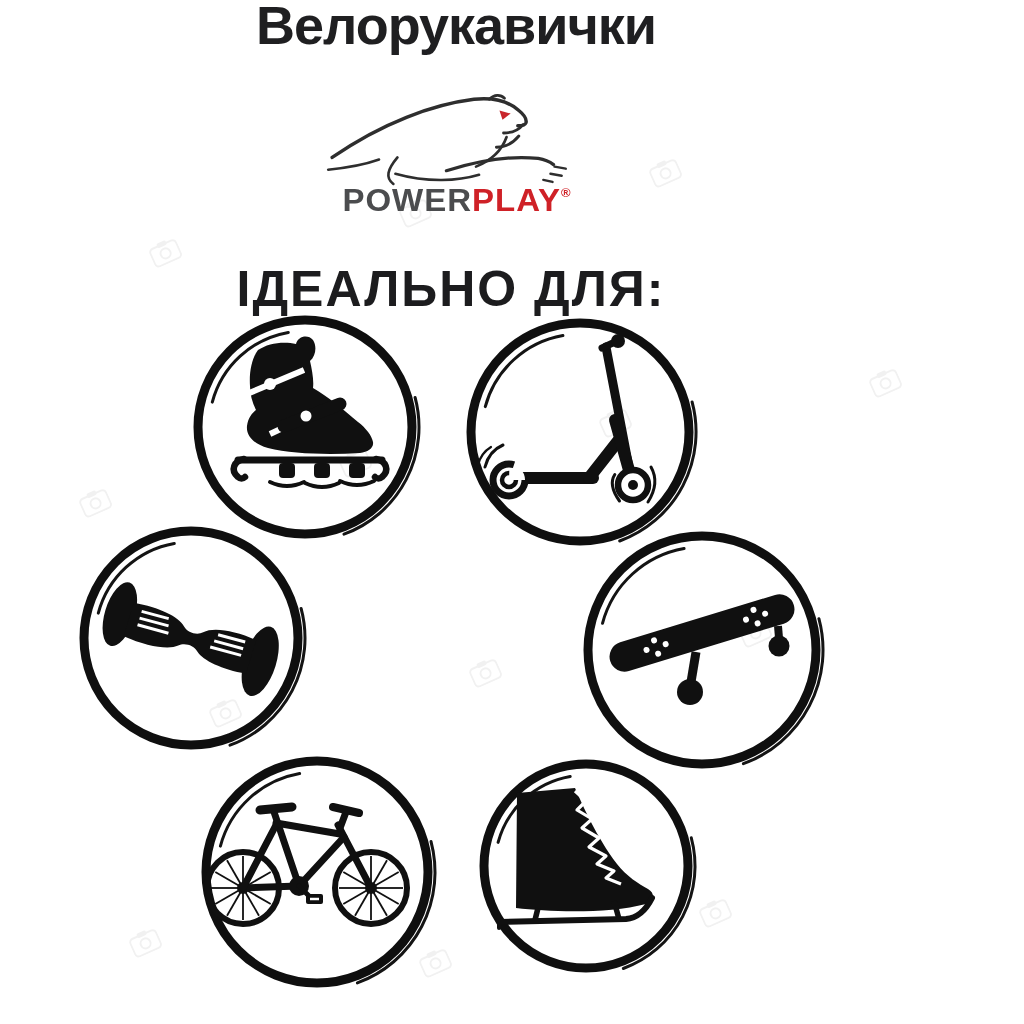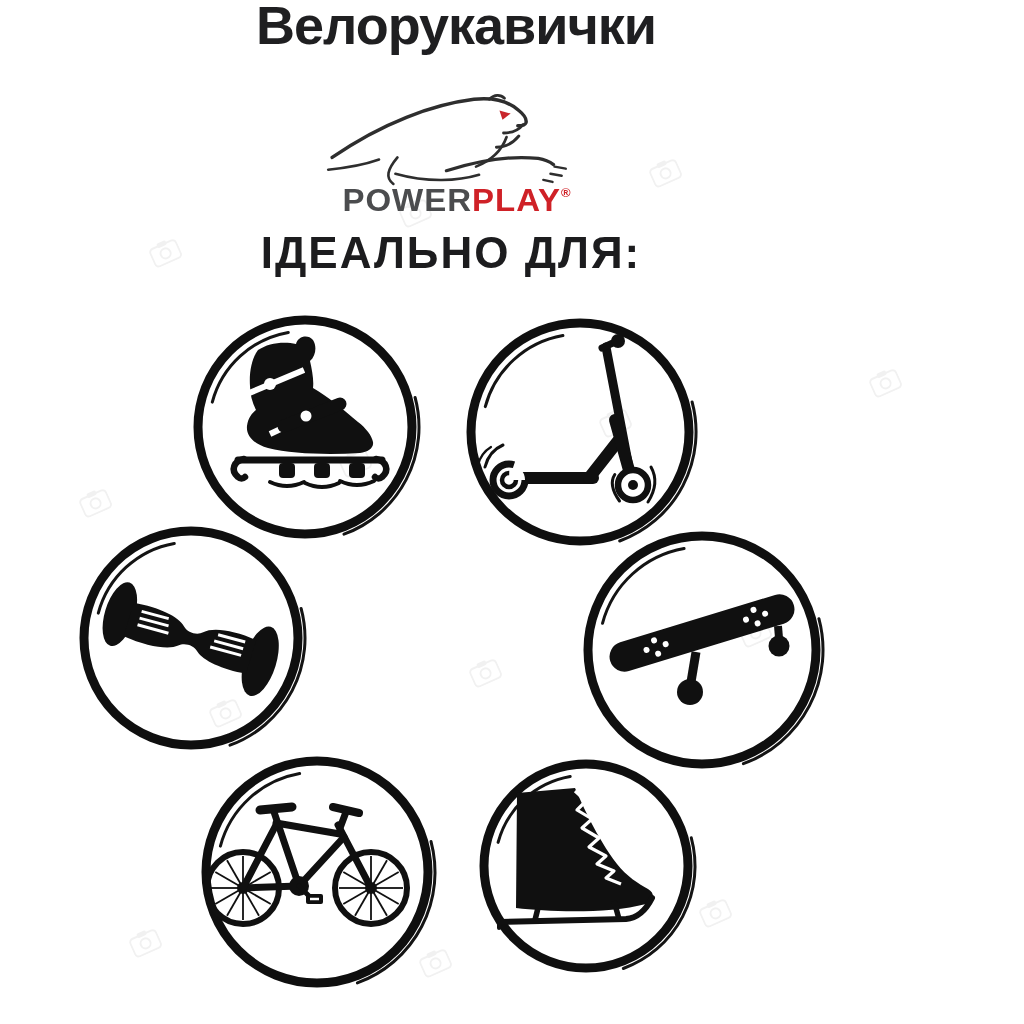--- a/index.html
+++ b/index.html
@@ -13,23 +13,23 @@
   }
   .abs{position:absolute;}
   
   .page-title{
     top:-6px;left:0;width:912px;
     text-align:center;
     font-size:54px;font-weight:800;letter-spacing:-1px;
     color:#1f1f21;
   }
   .section-heading{
-    top:228px;left:0;width:902px;
+    top:260px;left:0;width:902px;
     text-align:center;
-    font-size:44px;font-weight:800;letter-spacing:2px;
+    font-size:50px;font-weight:800;letter-spacing:2px;
     color:#1c1c1e;
   }
   
   .panther{left:326px;top:84px;}
   .wordmark{
     left:331px;top:181px;width:252px;
     text-align:center;
     font-size:33px;font-weight:800;letter-spacing:1px;
     transform:scaleY(.96);
     white-space:nowrap;

